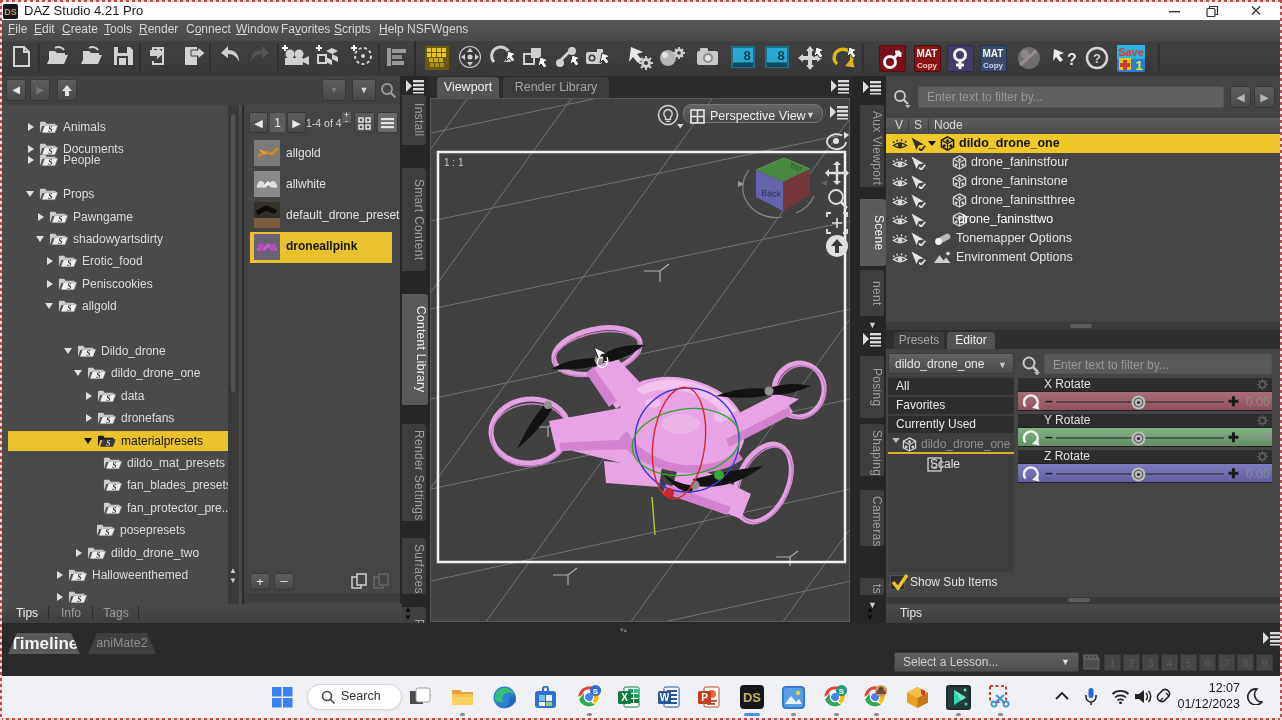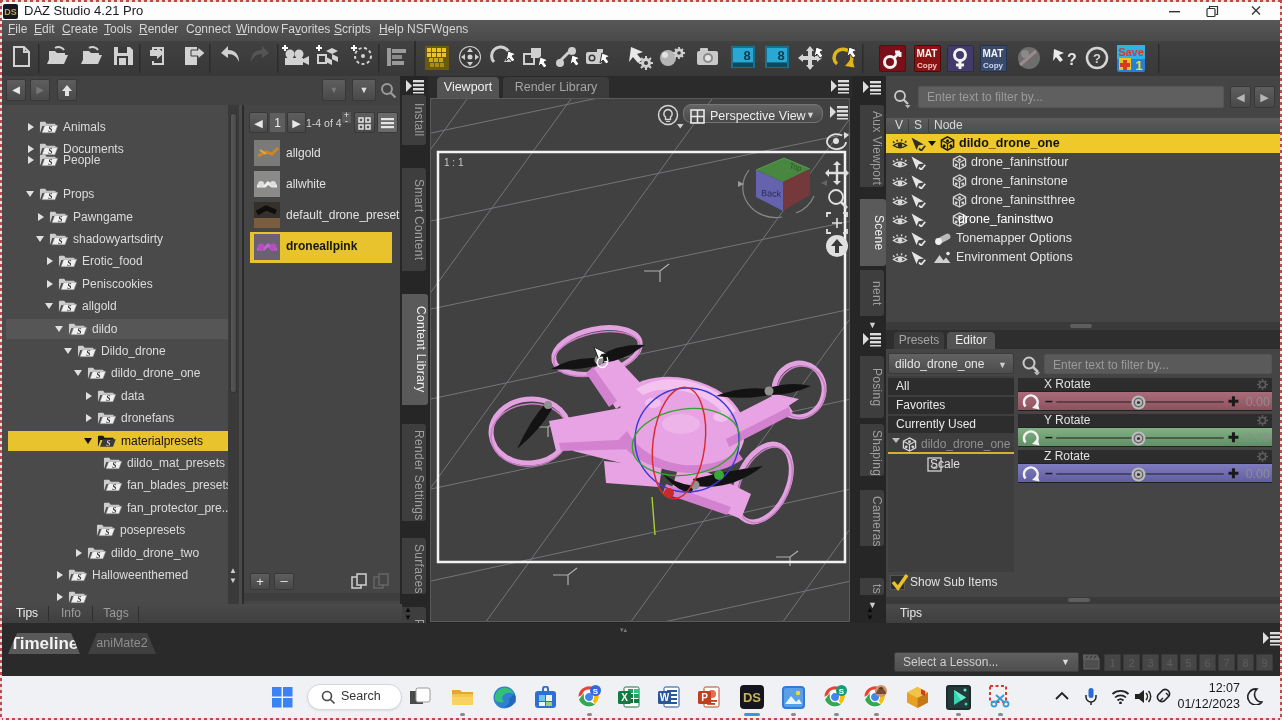--- a/index.html
+++ b/index.html
@@ -388,28 +388,20 @@
         </svg>
         <span style="position:absolute;left:80px;color:#dcdcdc">Peniscookies</span>
       </div>
 <div class="trow" style="left:0;top:191px;width:240px">
         <div class="tri-d" style="left:43px;top:7px;border-top-color:#e0e0e0"></div>
         <svg style="position:absolute;left:56px;top:3px" width="19" height="14">
           <use href="#fold"></use>
         </svg>
         <span style="position:absolute;left:80px;color:#dcdcdc">allgold</span>
       </div>
-<div class="trow" style="left:0;top:214px;width:240px">
-        <div style="position:absolute;left:4px;top:0;width:222px;height:20px;background:#565656"></div>
-        <div class="tri-d" style="left:53px;top:7px;border-top-color:#e0e0e0"></div>
-        <svg style="position:absolute;left:66px;top:3px" width="19" height="14">
-          <use href="#fold"></use>
-        </svg>
-        <span style="position:absolute;left:90px;color:#dcdcdc">dildo</span>
-      </div>
 <div class="trow" style="left:0;top:236px;width:240px">
         <div class="tri-d" style="left:62px;top:7px;border-top-color:#e0e0e0"></div>
         <svg style="position:absolute;left:75px;top:3px" width="19" height="14">
           <use href="#fold"></use>
         </svg>
         <span style="position:absolute;left:99px;color:#dcdcdc">Dildo_drone</span>
       </div>
 <div class="trow" style="left:0;top:258px;width:240px">
         <div class="tri-d" style="left:72px;top:7px;border-top-color:#e0e0e0"></div>
         <svg style="position:absolute;left:85px;top:3px" width="19" height="14">

